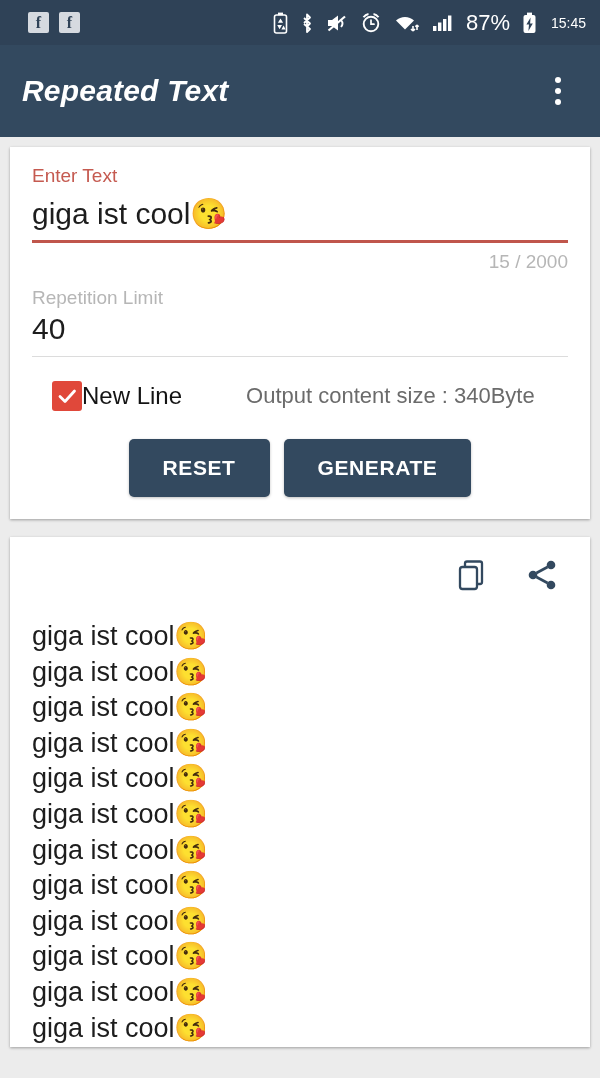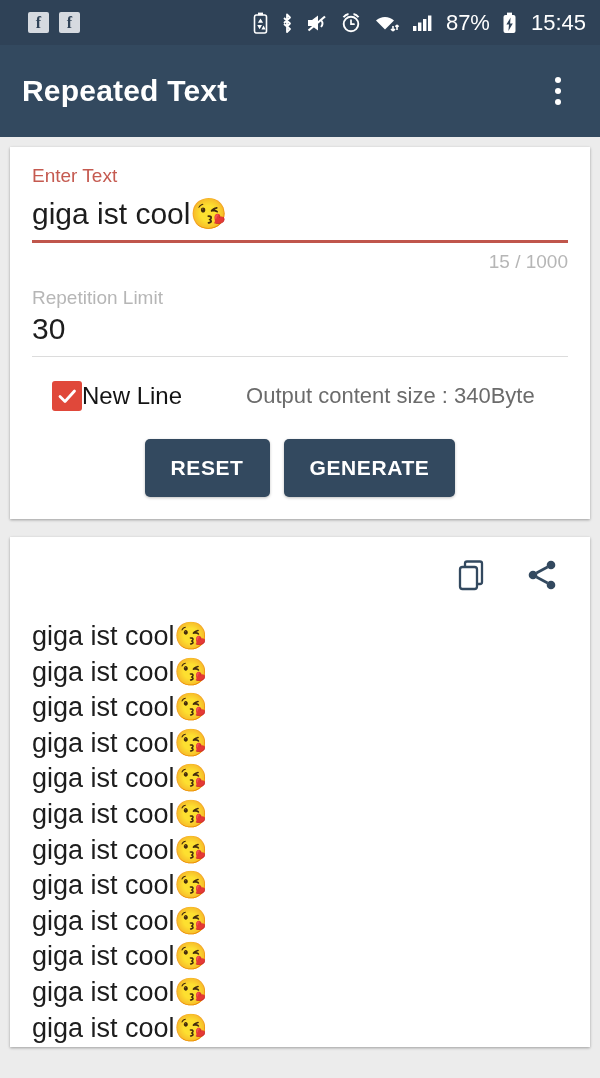--- a/index.html
+++ b/index.html
@@ -19,28 +19,29 @@
   }
   .sb-left { display:flex; align-items:center; gap:10px; margin-left:14px; }
   .sb-right { margin-left:auto; display:flex; align-items:center; gap:12px; }
   .fb-icon {
     width:21px; height:21px; background:#d6dae0; color:#2f4257;
     border-radius:2px; font-weight:bold; font-size:16px;
     font-family:"Liberation Serif", serif;
     display:flex; align-items:center; justify-content:center; line-height:1;
   }
   .sb-ico { display:inline-flex; align-items:center; justify-content:center; }
-  .sb-time { font-size:22px; letter-spacing:0px; margin-left:2px; }
+  .sb-time { font-size:14px; letter-spacing:0px; margin-left:2px; }
   .sb-batt-txt { font-size:22px; }
 
   
   .app-bar {
     height:92px; background:#33495f; color:#fff;
     display:flex; align-items:center; padding:0 22px;
     position:relative;
+    font-style:italic;
   }
   .app-title { font-size:30px; font-weight:bold; letter-spacing:0.2px; }
   .overflow-btn {
     margin-left:auto; width:40px; height:50px;
     display:flex; flex-direction:column; align-items:center; justify-content:center; gap:5px;
   }
   .overflow-btn i { width:6px; height:6px; border-radius:50%; background:#fff; display:block; }
 
   
   .card {
@@ -74,21 +75,21 @@
     display:flex; align-items:center; justify-content:center; flex:0 0 auto;
   }
   .checkbox svg { display:block; }
   .cb-label { font-size:24px; color:#141414; }
   .out-size { font-size:22px; color:#6b6b6b; margin-left:64px; white-space:nowrap; }
 
   .btn-row { display:flex; justify-content:center; gap:14px; margin-top:28px; }
   .btn {
     background:#33495f; color:#fff; border:none; border-radius:5px;
     font-size:21px; font-weight:bold; letter-spacing:0.6px;
-    padding:0 26px; height:58px; line-height:58px;
+    padding:0 34px; height:58px; line-height:58px;
     font-family:"Liberation Sans", sans-serif;
     box-shadow:0 1px 3px rgba(0,0,0,0.25);
   }
 
   
   .card-output { margin-top:18px; padding:16px 18px 0 18px; height:510px; overflow:hidden; position:relative; }
   .out-actions { display:flex; justify-content:flex-end; align-items:center; gap:26px; padding-right:8px; }
   .icon-btn { width:44px; height:44px; display:flex; align-items:center; justify-content:center; }
   .out-text {
     margin-top:22px; font-size:27px; line-height:35.6px; color:#1d1d1d;
@@ -167,24 +168,24 @@
       <i></i>
       <i></i>
       <i></i>
     </div>
   </div>
 
   <div class="card card-input">
     <div class="field-label-active">Enter Text</div>
     <div class="field-value">giga ist cool😘</div>
     <div class="underline-active"></div>
-    <div class="counter">15 / 1000</div>
+    <div class="counter">15 / 2000</div>
 
     <div class="field-label-idle">Repetition Limit</div>
-    <div class="field-value">30</div>
+    <div class="field-value">40</div>
     <div class="underline-idle"></div>
 
     <div class="row-newline">
       <span class="checkbox">
         <svg width="22" height="22" viewBox="0 0 22 22">
             <path d="M4 11.5 L9 16.5 L18.5 6" fill="none" stroke="#fff" stroke-width="2.8" stroke-linecap="round" stroke-linejoin="round"></path>
           </svg>
       </span>
       <span class="cb-label">New Line</span>
       <span class="out-size">Output content size : 340Byte</span>

